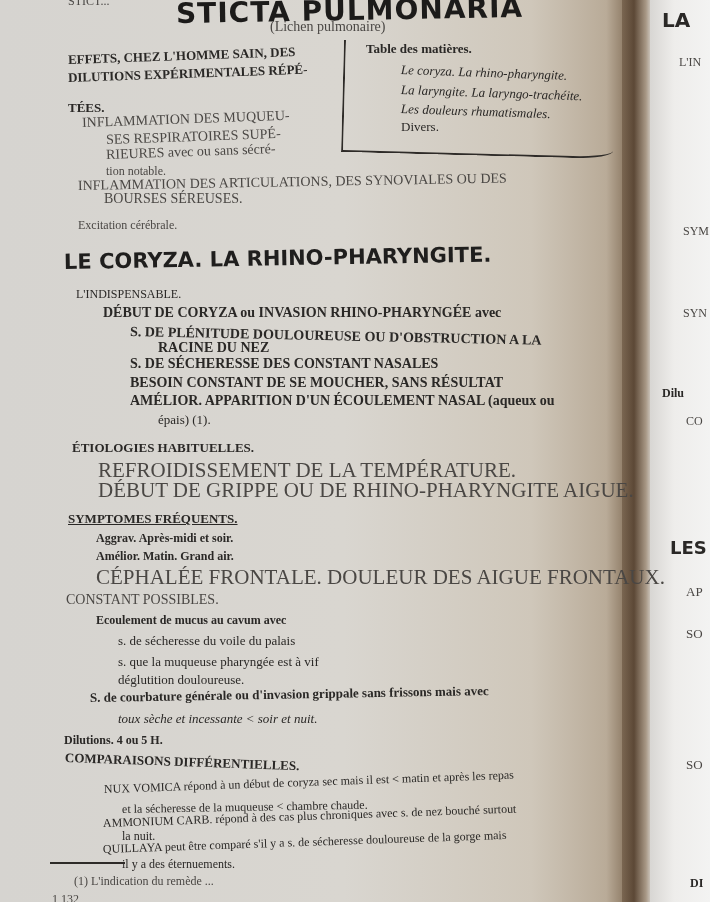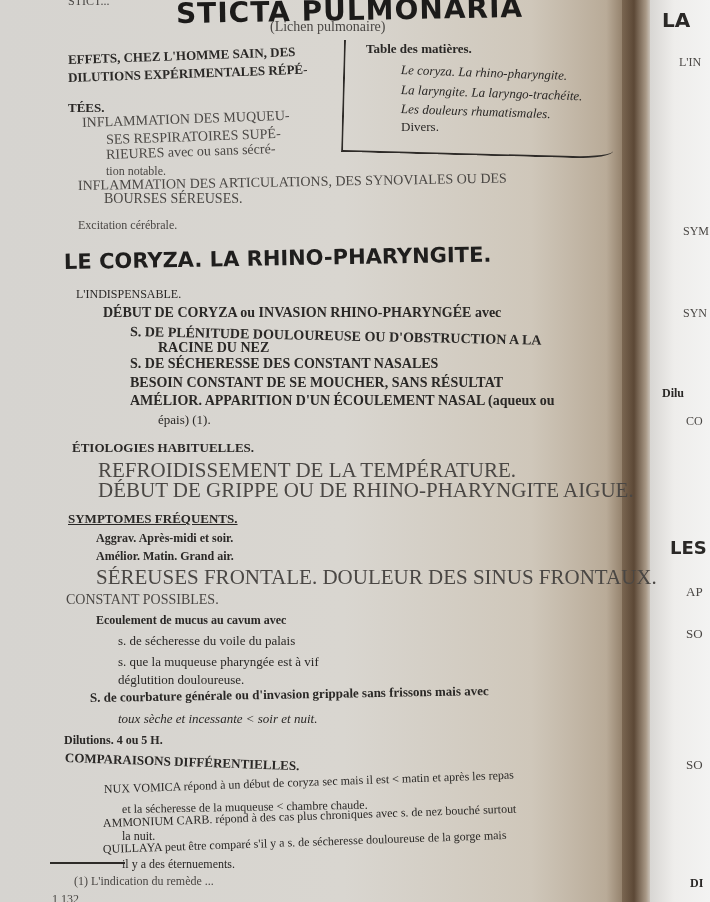--- a/index.html
+++ b/index.html
@@ -83,21 +83,21 @@
 <div class="abs b f14" style="left:130px;top:393px;">AMÉLIOR. APPARITION D'UN ÉCOULEMENT NASAL (aqueux ou</div>
 <div class="abs f13" style="left:158px;top:412px;">épais) (1).</div>
 
 <div class="abs b f13" style="left:72px;top:440px;">ÉTIOLOGIES HABITUELLES.</div>
 <div class="abs f15 grey" style="left:98px;top:458px;">REFROIDISSEMENT DE LA TEMPÉRATURE.</div>
 <div class="abs f15 grey" style="left:98px;top:478px;">DÉBUT DE GRIPPE OU DE RHINO-PHARYNGITE AIGUE.</div>
 
 <div class="abs b f13" style="left:68px;top:511px;text-decoration:underline;">SYMPTOMES FRÉQUENTS.</div>
 <div class="abs b small" style="left:96px;top:531px;">Aggrav. Après-midi et soir.</div>
 <div class="abs b small" style="left:96px;top:549px;">Amélior. Matin. Grand air.</div>
-<div class="abs f15 grey" style="left:96px;top:565px;">SÉREUSES FRONTALE. DOULEUR DES SINUS FRONTAUX.</div>
+<div class="abs f15 grey" style="left:96px;top:565px;">CÉPHALÉE FRONTALE. DOULEUR DES AIGUE FRONTAUX.</div>
 
 <div class="abs f14 grey" style="left:66px;top:592px;">CONSTANT POSSIBLES.</div>
 <div class="abs b small" style="left:96px;top:613px;">Ecoulement de mucus au cavum avec</div>
 <div class="abs f13" style="left:118px;top:633px;">s. de sécheresse du voile du palais</div>
 <div class="abs f13" style="left:118px;top:654px;">s. que la muqueuse pharyngée est à vif</div>
 <div class="abs f13" style="left:118px;top:672px;">déglutition douloureuse.</div>
 <div class="abs b f13 rot-1" style="left:90px;top:690px;">S. de courbature générale ou d'invasion grippale sans frissons mais avec</div>
 <div class="abs i f13" style="left:118px;top:711px;">toux sèche et incessante &lt; soir et nuit.</div>
 
 <div class="abs b small" style="left:64px;top:733px;">Dilutions. 4 ou 5 H.</div>

